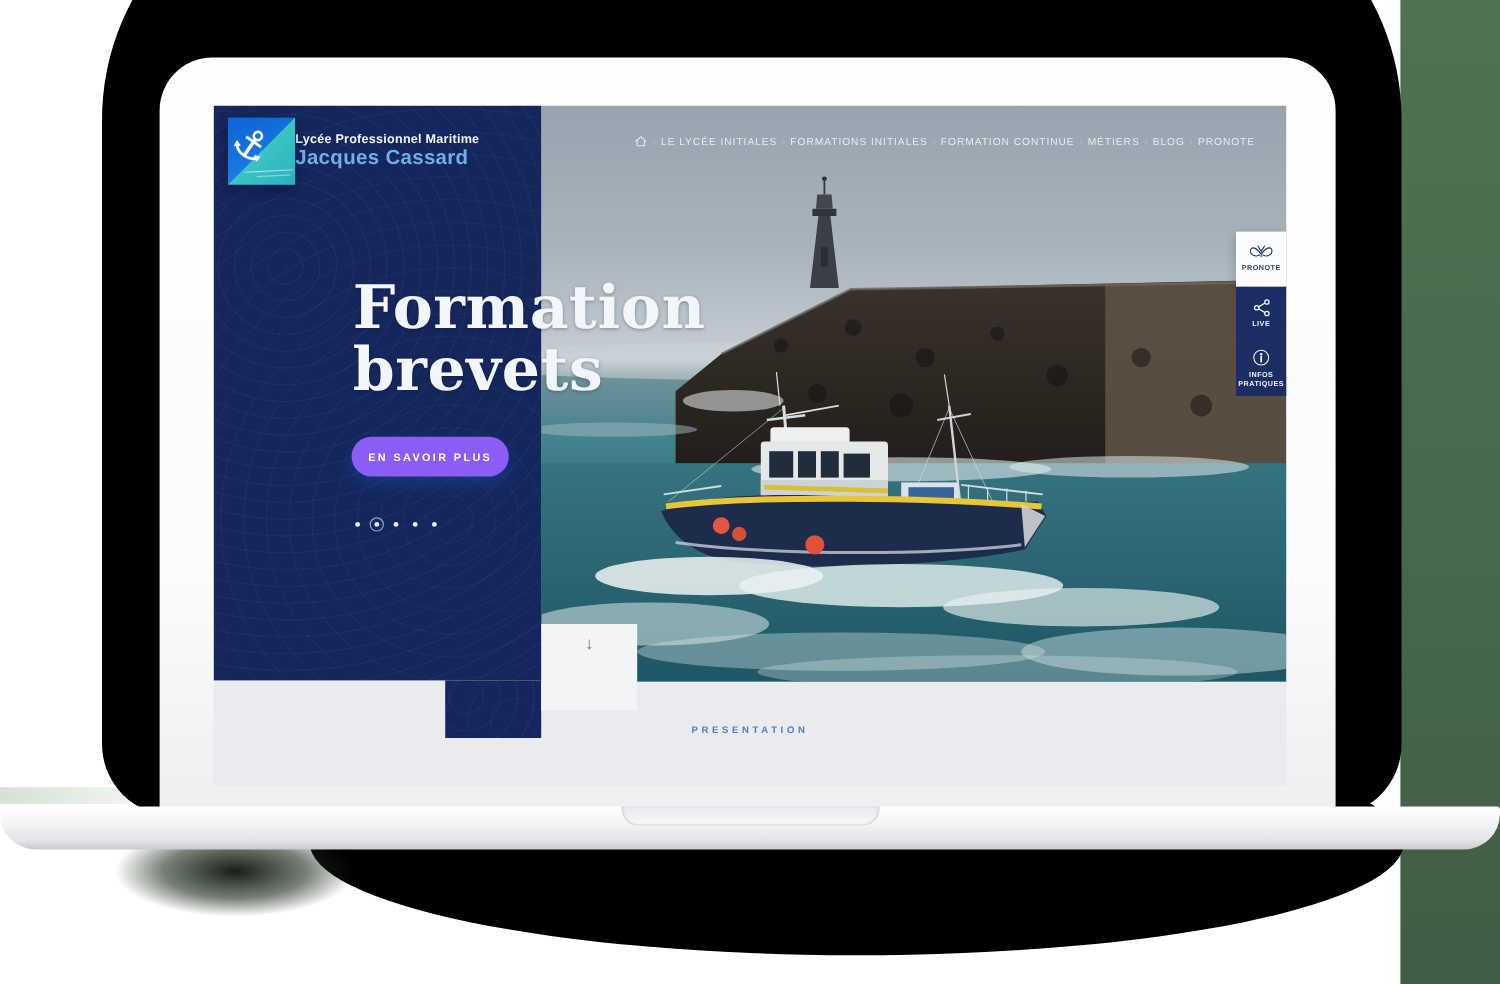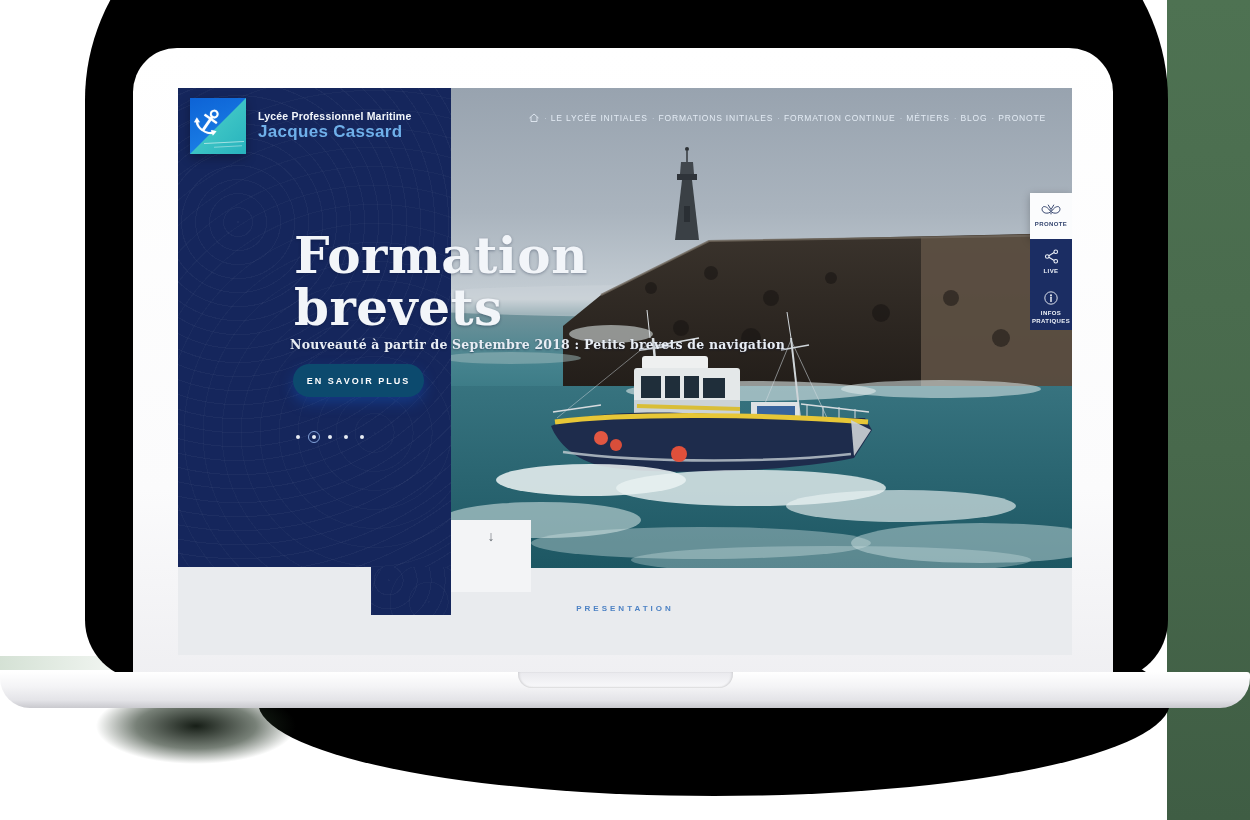--- a/index.html
+++ b/index.html
@@ -46,38 +46,38 @@
   
   .logo-row{left:12px;top:10px;display:flex;align-items:center;}
   .logo-box{position:relative;width:56px;height:56px;overflow:hidden;flex:0 0 auto;
     background:linear-gradient(160deg,#0d63d6,#1e86ea);box-shadow:0 4px 10px rgba(0,0,0,.3);}
   .logo-teal{position:absolute;inset:0;background:linear-gradient(135deg,#52d6cc,#27b2bd);
     clip-path:polygon(100% 0,100% 100%,0 100%);}
   .logo-wave{position:absolute;left:14px;top:44px;width:40px;height:1px;background:rgba(255,255,255,.55);transform:rotate(-3deg);}
   .logo-wave2{position:absolute;left:24px;top:48px;width:28px;height:1px;background:rgba(255,255,255,.4);transform:rotate(-3deg);}
   .anchor{position:absolute;left:4px;top:6px;font-size:34px;color:#ffffff;transform:rotate(35deg);line-height:1;
     font-family:"DejaVu Sans",sans-serif;text-shadow:0 0 1px rgba(255,255,255,.6);}
-  .logo-text{margin-left:12px;line-height:1.15;}
+  .logo-text{line-height:1.15;}
   .logo-line1{color:#f2f6fb;font-size:10.5px;font-weight:700;letter-spacing:.2px;}
   .logo-line2{color:#6fb0ea;font-size:17px;font-weight:700;letter-spacing:.3px;}
 
   
   .navbar{left:350px;top:21px;width:518px;height:18px;display:flex;align-items:center;
     justify-content:space-between;}
   .nav-item{color:#e3ebf4;font-size:8.5px;letter-spacing:.8px;white-space:nowrap;cursor:pointer;}
   .nav-sep{color:#cfdae6;font-size:9px;opacity:.75;}
   .home-icon{width:12px;height:12px;display:block;cursor:pointer;}
 
   
   .hero-title{left:112px;top:138px;color:#f2f5f9;font-family:"DejaVu Serif",serif;
     font-weight:bold;font-size:50px;line-height:52px;letter-spacing:.5px;text-shadow:0 1px 3px rgba(10,20,50,.35);}
   .hero-subtitle{left:112px;top:249px;color:#e8edf4;font-family:"DejaVu Serif",serif;
     font-weight:bold;font-size:12.5px;letter-spacing:.2px;white-space:nowrap;text-shadow:0 1px 2px rgba(10,20,50,.45);}
   .cta{left:115px;top:276px;width:131px;height:33px;border-radius:17px;border:none;
-    background:#0c4a6e;box-shadow:0 6px 14px rgba(20,80,180,.45);cursor:pointer;
+    background:#8b5cf6;box-shadow:0 6px 14px rgba(20,80,180,.45);cursor:pointer;
     color:#ffffff;font-size:9px;font-weight:700;letter-spacing:2px;font-family:"Liberation Sans",sans-serif;}
   .dots{left:118px;top:341px;display:flex;align-items:center;height:16px;}
   .dot{width:4px;height:4px;border-radius:50%;background:#e8edf4;margin-right:12px;cursor:pointer;flex:0 0 auto;}
   .dot.active{outline:1px solid rgba(150,185,240,.85);outline-offset:3px;}
 
   
   .widgets{left:852px;top:105px;width:42px;}
   .widget{display:flex;flex-direction:column;align-items:center;justify-content:center;cursor:pointer;}
   .widget-pronote{height:46px;background:#fbfcfd;box-shadow:0 2px 8px rgba(0,0,0,.25);}
   .widget-dark{height:45px;background:#1b2d63;}
@@ -242,21 +242,20 @@
       <span class="nav-sep">·</span>
       <span class="nav-item">BLOG</span>
       <span class="nav-sep">·</span>
       <span class="nav-item">PRONOTE</span>
     </nav>
 
     <h1 class="abs hero-title" style="margin:4px">
       <span>Formation</span><br>
       <span>brevets</span>
     </h1>
-    <div class="abs hero-subtitle">Nouveauté à partir de Septembre 2018 : Petits brevets de navigation</div>
     <button class="abs cta">EN SAVOIR PLUS</button>
     <div class="abs dots" id="dots">
         <span class="dot"></span>
         <span class="dot active"></span>
         <span class="dot"></span>
         <span class="dot"></span>
         <span class="dot"></span>
       </div>
 
     <div class="abs widgets">

